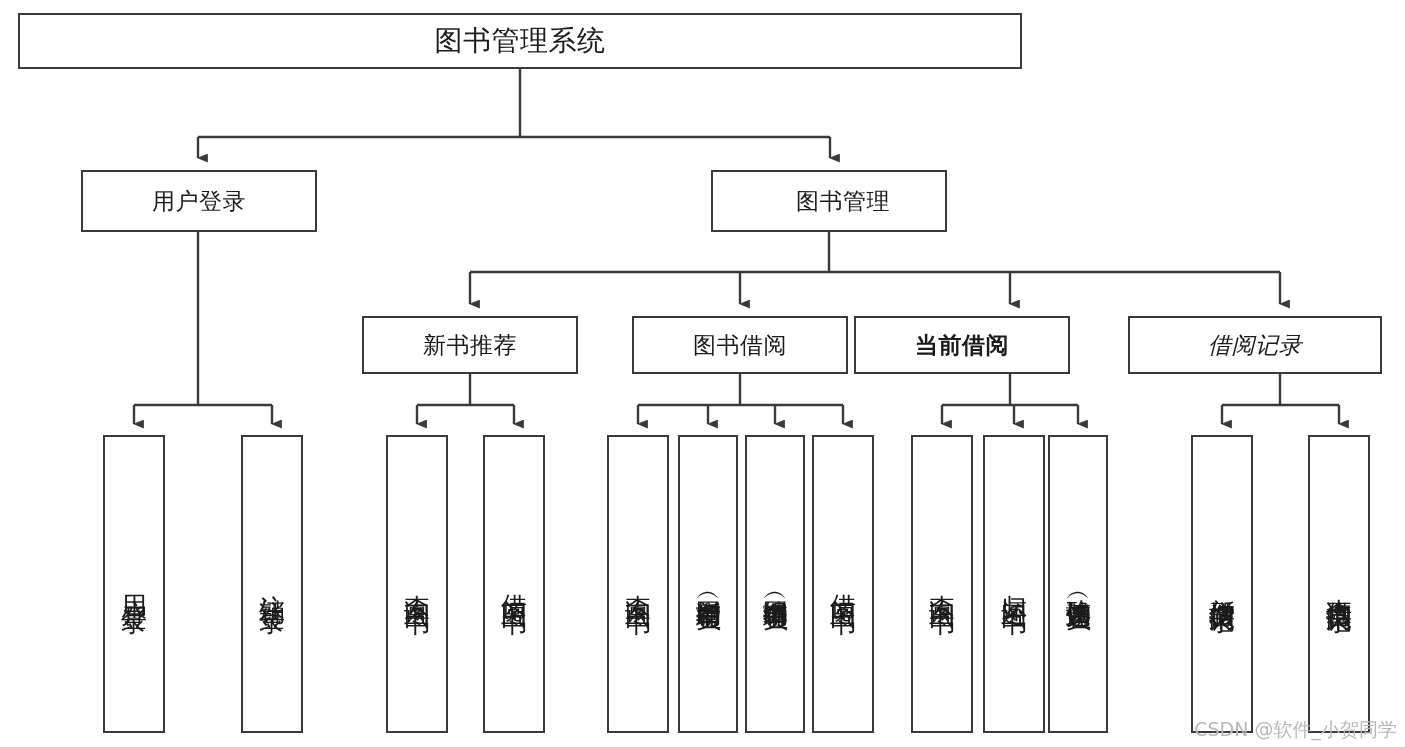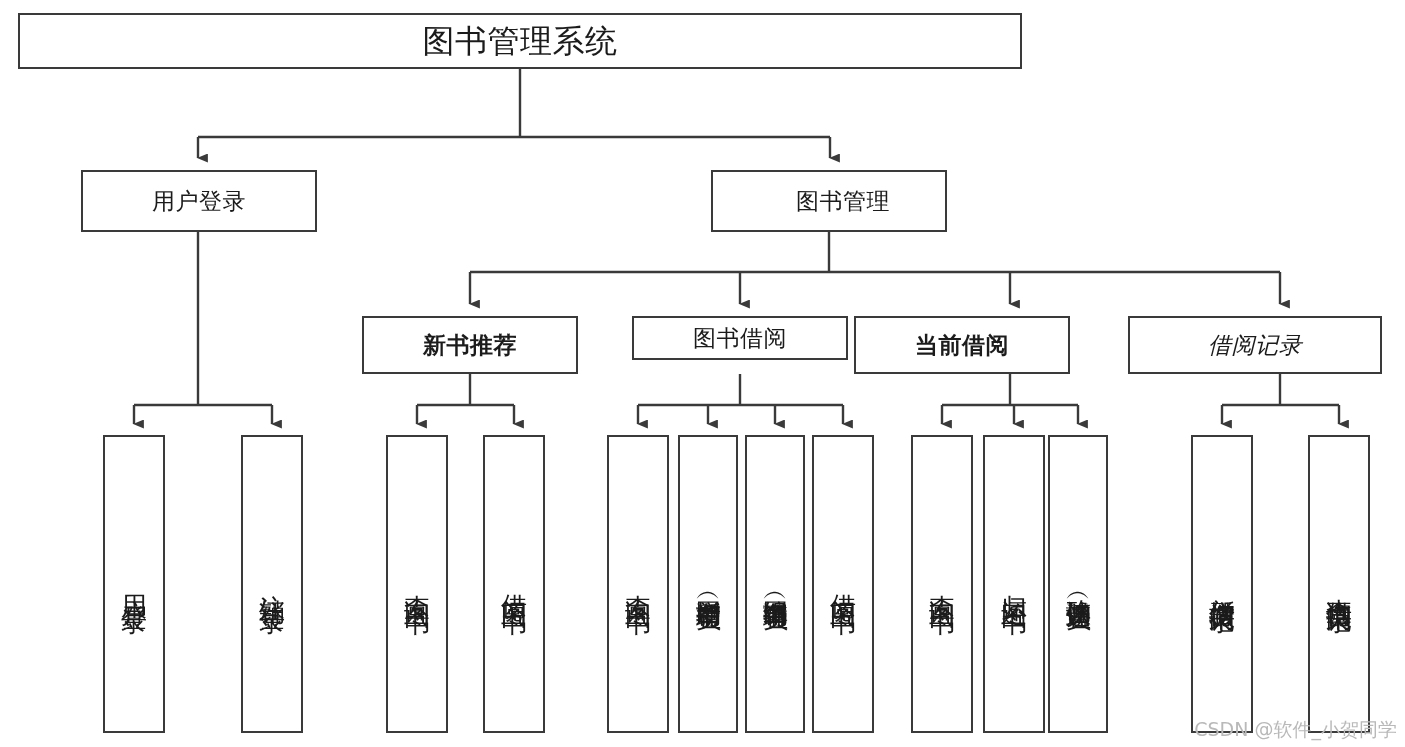--- a/index.html
+++ b/index.html
@@ -41,21 +41,21 @@
     text-align: center;
     line-height: 1.08;
     letter-spacing: 0.5px;
   }
   
   .node.horiz .lbl {
     font-size: 23px;
     white-space: nowrap;
   }
   .node.root .lbl {
-    font-size: 32px;
+    font-size: 28px;
   }
   
   .node.vert {
     align-items: center;
     justify-content: center;
     padding: 4px 0;
   }
   .node.vert .lbl {
     writing-mode: vertical-rl;
     text-orientation: upright;
@@ -135,24 +135,24 @@
     <span class="lbl">图书管理系统</span>
   </div>
 
   <div class="node horiz" style="left:81px; top:170px; width:236px; height:62px;">
     <span class="lbl">用户登录</span>
   </div>
   <div class="node horiz" style="left:711px; top:170px; width:236px; height:62px;padding-left:28px;">
     <span class="lbl">图书管理</span>
   </div>
 
-  <div class="node horiz" style="left:362px; top:316px; width:216px; height:58px;font-weight:bold;">
+  <div class="node horiz" style="left:362px; top:316px; width:216px; height:58px;">
     <span class="lbl">新书推荐</span>
   </div>
-  <div class="node horiz" style="left:632px; top:316px; width:216px; height:44px;">
+  <div class="node horiz" style="left:632px; top:316px; width:216px; height:58px;">
     <span class="lbl">图书借阅</span>
   </div>
   <div class="node horiz" style="left:854px; top:316px; width:216px; height:58px;font-weight:bold;">
     <span class="lbl">当前借阅</span>
   </div>
   <div class="node horiz" style="left:1128px; top:316px; width:254px; height:58px;font-style:italic;">
     <span class="lbl">借阅记录</span>
   </div>
 
   <div class="node vert" style="left:103px; top:435px; width:62px; height:298px;">

